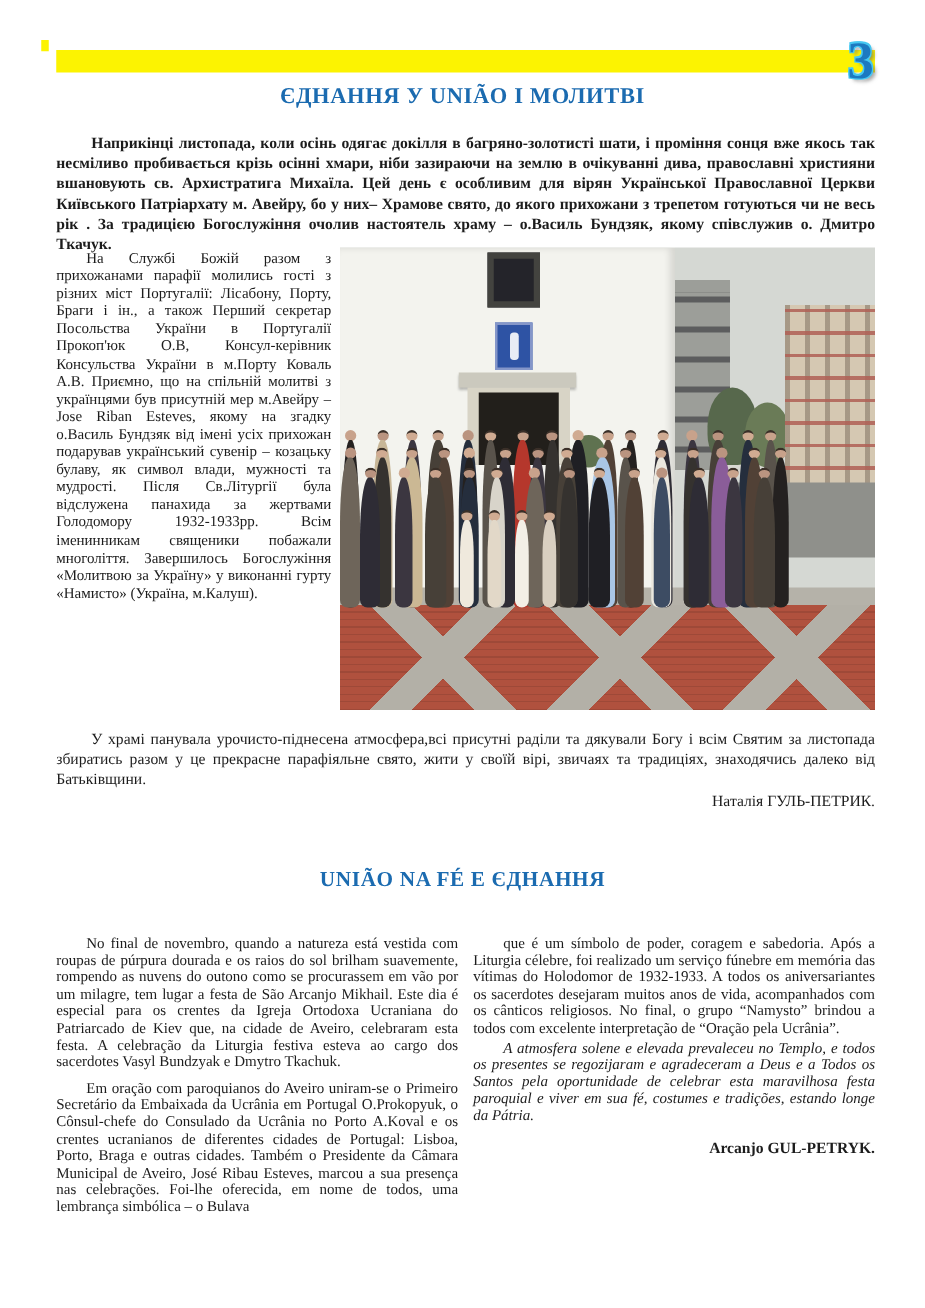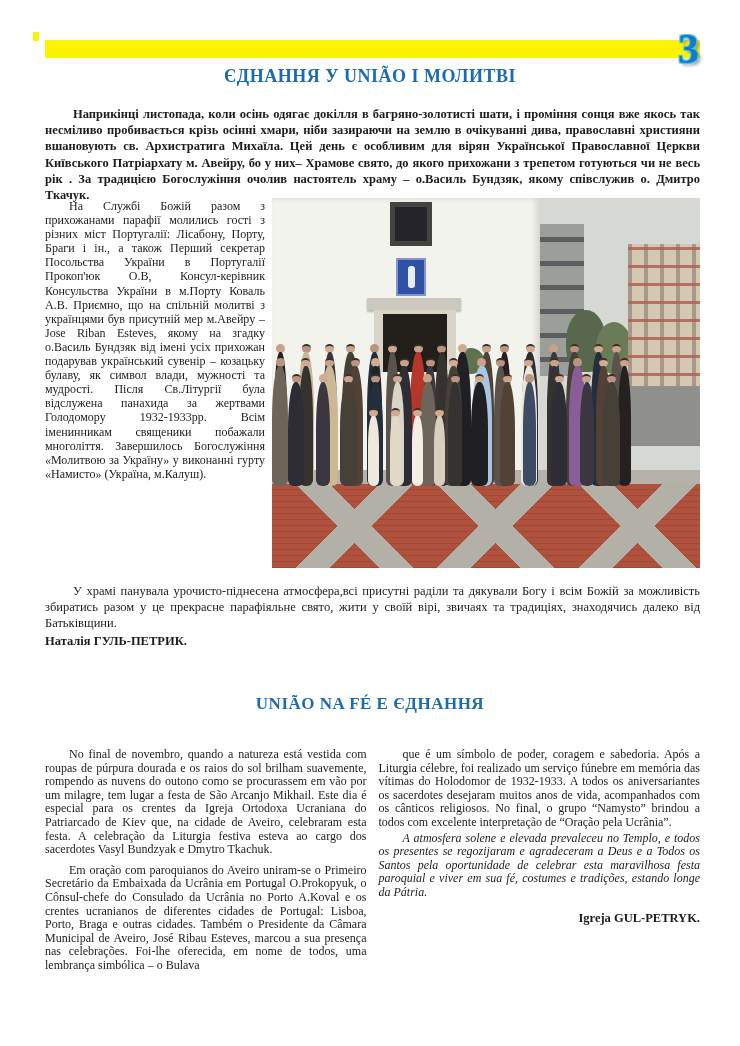--- a/index.html
+++ b/index.html
@@ -20,22 +20,22 @@
     color:#1b6bb0;font-size:17px;font-weight:bold;letter-spacing:.5px;}
 
   
   .lead-uk{position:absolute;left:45px;top:106px;width:655px;
     font-size:12.5px;font-weight:bold;line-height:16.2px;text-align:justify;text-indent:28px;}
   .uk-section{position:absolute;left:45px;top:199px;width:655px;height:370px;}
   .uk-column{position:absolute;left:0;top:0;width:220px;height:370px;overflow:hidden;
     font-size:12px;line-height:14.1px;text-align:justify;text-indent:24px;}
   .closing-uk{position:absolute;left:45px;top:584px;width:655px;
     font-size:12.5px;line-height:15.8px;text-align:justify;text-indent:28px;}
-  .sig-uk{position:absolute;left:45px;top:634px;width:655px;
-    font-size:12.5px;font-weight:bold;}
+  .sig-uk{position:absolute;left:45px;top:634px;width:655px;text-align:right;
+    font-size:12.5px;font-weight:normal;}
 
   
   .pt-section{position:absolute;left:45px;top:748px;width:655px;display:flex;gap:12px;}
   .pt-col{width:322px;font-size:12px;line-height:13.6px;text-align:justify;}
   .pt-col p{margin:0;text-indent:24px;}
   .pt-col .p2-left{margin-top:7px;}
   .pt-col .p2-right{margin-top:2px;font-style:italic;}
   .sig-pt{margin-top:12px;text-align:right;font-weight:bold;font-size:12.5px;text-indent:0;}
 
   
@@ -296,30 +296,30 @@
             <div class="p-body" style="background: rgb(243, 239, 230);"></div>
           </div>
           <div class="person" style="left: 162px; top: 80px; width: 11px; height: 78px;">
             <div class="p-head" style="background: rgb(208, 171, 146);"></div>
             <div class="p-body" style="background: rgb(217, 207, 192);"></div>
           </div>
         </div>
     </div>
   </div>
 
-  <div class="closing-uk">У храмі панувала урочисто-піднесена атмосфера,всі присутні раділи та дякували Богу і всім Божій за можливість збиратись разом у це прекрасне парафіяльне свято, жити у своїй вірі, звичаях та традиціях, знаходячись далеко від Батьківщини.</div>
+  <div class="closing-uk">У храмі панувала урочисто-піднесена атмосфера,всі присутні раділи та дякували Богу і всім Святим за листопада збиратись разом у це прекрасне парафіяльне свято, жити у своїй вірі, звичаях та традиціях, знаходячись далеко від Батьківщини.</div>
   <div class="sig-uk">Наталія ГУЛЬ-ПЕТРИК.</div>
 
   <div class="title-pt">UNIÃO NA FÉ E ЄДНАННЯ</div>
 
   <div class="pt-section">
     <div class="pt-col">
       <p>No final de novembro, quando a natureza está vestida com roupas de púrpura dourada e os raios do sol brilham suavemente, rompendo as nuvens do outono como se procurassem em vão por um milagre, tem lugar a festa de São Arcanjo Mikhail. Este dia é especial para os crentes da Igreja Ortodoxa Ucraniana do Patriarcado de Kiev que, na cidade de Aveiro, celebraram esta festa. A celebração da Liturgia festiva esteva ao cargo dos sacerdotes Vasyl Bundzyak e Dmytro Tkachuk.</p>
       <p class="p2-left">Em oração com paroquianos do Aveiro uniram-se o Primeiro Secretário da Embaixada da Ucrânia em Portugal O.Prokopyuk, o Cônsul-chefe do Consulado da Ucrânia no Porto A.Koval e os crentes ucranianos de diferentes cidades de Portugal: Lisboa, Porto, Braga e outras cidades. Também o Presidente da Câmara Municipal de Aveiro, José Ribau Esteves, marcou a sua presença nas celebrações. Foi-lhe oferecida, em nome de todos, uma lembrança simbólica – o Bulava</p>
     </div>
     <div class="pt-col">
       <p>que é um símbolo de poder, coragem e sabedoria. Após a Liturgia célebre, foi realizado um serviço fúnebre em memória das vítimas do Holodomor de 1932-1933. A todos os aniversariantes os sacerdotes desejaram muitos anos de vida, acompanhados com os cânticos religiosos. No final, o grupo “Namysto” brindou a todos com excelente interpretação de “Oração pela Ucrânia”.</p>
       <p class="p2-right">A atmosfera solene e elevada prevaleceu no Templo, e todos os presentes se regozijaram e agradeceram a Deus e a Todos os Santos pela oportunidade de celebrar esta maravilhosa festa paroquial e viver em sua fé, costumes e tradições, estando longe da Pátria.</p>
-      <div class="sig-pt">Igreja GUL-PETRYK.</div>
+      <div class="sig-pt">Arcanjo GUL-PETRYK.</div>
     </div>
   </div>
 
 </div>
 
 </body></html>

